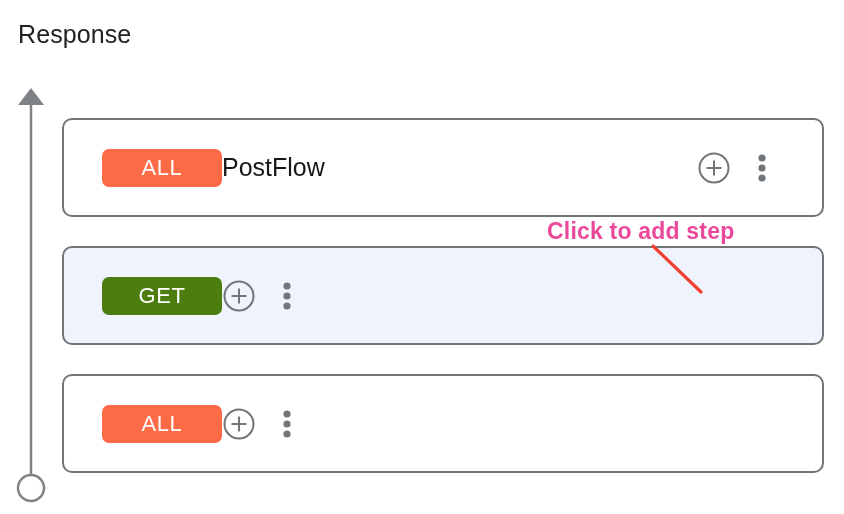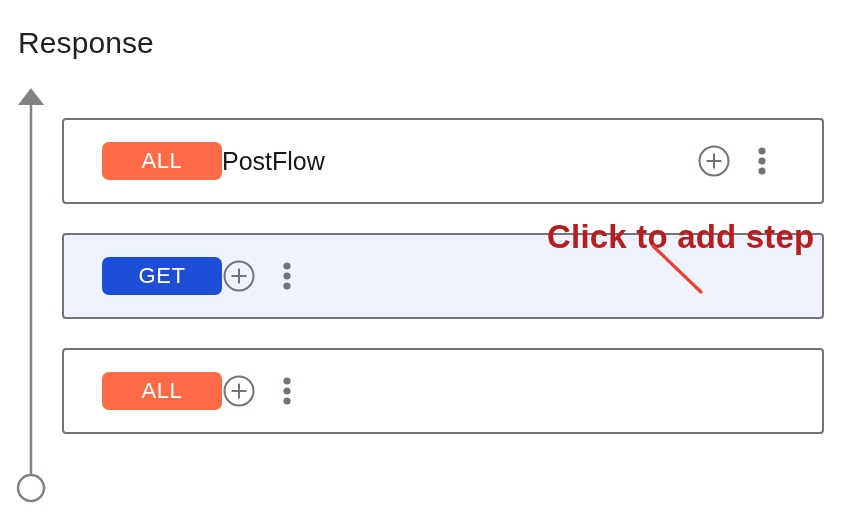--- a/index.html
+++ b/index.html
@@ -12,22 +12,22 @@
     height: 514px;
     position: relative;
     font-family: "Liberation Sans", sans-serif;
     overflow: hidden;
   }
 
   
   .page-title {
     position: absolute;
     left: 18px;
-    top: 26px;
-    font-size: 30px;
+    top: 20px;
+    font-size: 25px;
     color: #202124;
     letter-spacing: 0.1px;
     white-space: nowrap;
   }
 
   
   .flow-axis {
     position: absolute;
     left: 10px;
     top: 80px;
@@ -39,23 +39,23 @@
   .flow-list {
     position: absolute;
     left: 62px;
     top: 118px;
     width: 762px;
   }
 
   .flow-card {
     position: relative;
     box-sizing: border-box;
-    height: 86px;
+    height: 99px;
     border: 2px solid #70757a;
-    border-radius: 4px;
+    border-radius: 10px;
     background: #ffffff;
     display: flex;
     align-items: center;
     margin-bottom: 29px;
   }
   .flow-card.selected {
     background: #eef3fd;
   }
 
   .badge {
@@ -66,21 +66,21 @@
     border-radius: 7px;
     display: flex;
     align-items: center;
     justify-content: center;
     color: #ffffff;
     font-size: 22px;
     letter-spacing: 0.6px;
     flex: 0 0 auto;
   }
   .badge.badge-all { background: #fc6b45; }
-  .badge.badge-get { background: #1d4ed8; }
+  .badge.badge-get { background: #4d7c0f; }
 
   .flow-label {
     font-size: 25px;
     color: #16171a;
     white-space: nowrap;
     flex: 1 1 auto;
   }
 
   .row-actions {
     display: flex;
@@ -98,23 +98,23 @@
     height: 34px;
     display: block;
     margin-left: 19px;
   }
 
   
   .callout-text {
     position: absolute;
     left: 547px;
     top: 218px;
-    font-size: 33px;
+    font-size: 23px;
     font-weight: bold;
-    color: #b91c1c;
+    color: #ec4899;
     letter-spacing: 0.2px;
     white-space: nowrap;
   }
   .callout-arrow {
     position: absolute;
     left: 645px;
     top: 244px;
     width: 70px;
     height: 56px;
   }

